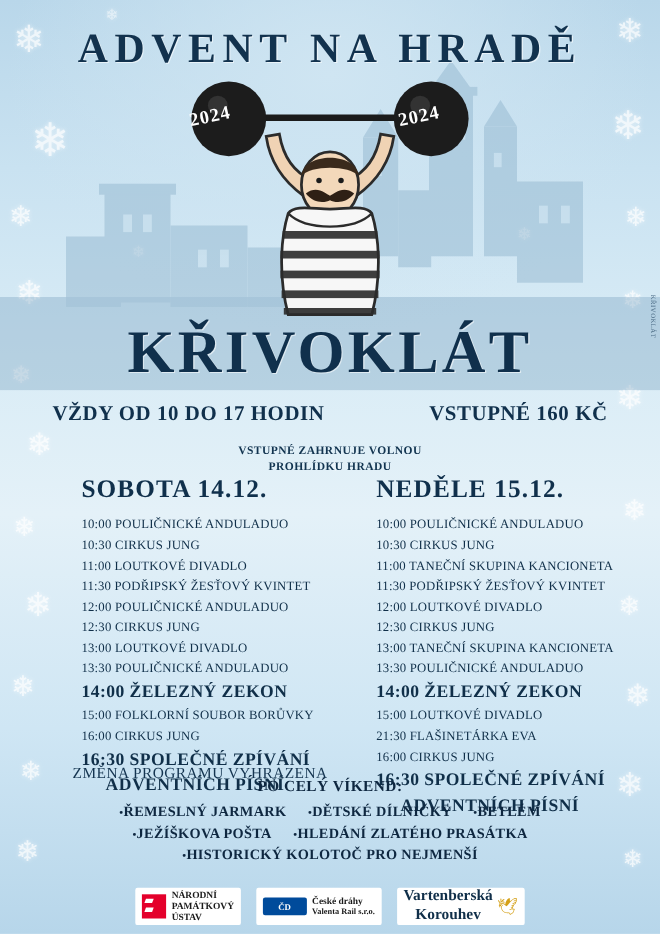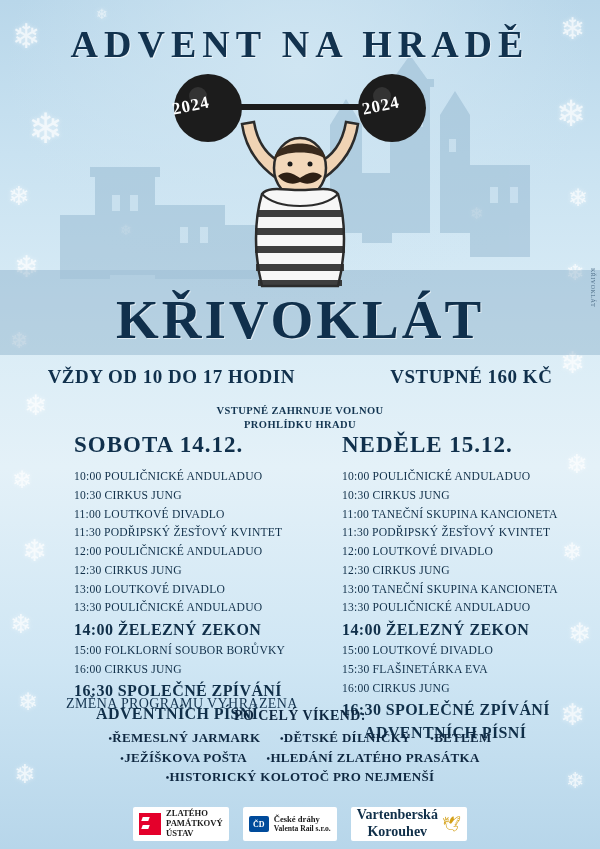--- a/index.html
+++ b/index.html
@@ -194,21 +194,21 @@
     background: #e4002b;
     position: relative;
     flex: 0 0 auto;
   }
   .npu-mark::before, .npu-mark::after {
     content:""; position:absolute; background:#fff;
   }
   .npu-mark::before { left:3px; top:4px; width:7px; height:4px; transform: skewX(-20deg); }
   .npu-mark::after  { left:3px; top:12px; width:7px; height:4px; transform: skewX(-20deg); }
   .cd-mark {
-    width: 20px; height: 16px; flex:0 0 auto;
+    width: 40px; height: 16px; flex:0 0 auto;
     background: #004b9b;
     border-radius: 2px;
     color: #fff; font-size: 8px; font-weight: bold;
     display:flex; align-items:center; justify-content:center;
   }
   .cr-mark {
     width: 20px; height: 22px; flex:0 0 auto;
     background: #1a3f8f;
     clip-path: polygon(0 0, 100% 0, 100% 70%, 50% 100%, 0 70%);
   }
@@ -369,21 +369,21 @@
       <div class="item">10:00 POULIČNICKÉ ANDULADUO</div>
       <div class="item">10:30 CIRKUS JUNG</div>
       <div class="item">11:00 TANEČNÍ SKUPINA KANCIONETA</div>
       <div class="item">11:30 PODŘIPSKÝ ŽESŤOVÝ KVINTET</div>
       <div class="item">12:00 LOUTKOVÉ DIVADLO</div>
       <div class="item">12:30 CIRKUS JUNG</div>
       <div class="item">13:00 TANEČNÍ SKUPINA KANCIONETA</div>
       <div class="item">13:30 POULIČNICKÉ ANDULADUO</div>
       <div class="item big">14:00 ŽELEZNÝ ZEKON</div>
       <div class="item">15:00 LOUTKOVÉ DIVADLO</div>
-      <div class="item">15:30 FLAŠINETÁRKA EVA</div>
+      <div class="item">21:30 FLAŠINETÁRKA EVA</div>
       <div class="item">16:00 CIRKUS JUNG</div>
       <div class="item big2">16:30 SPOLEČNÉ ZPÍVÁNÍ</div>
       <div class="item cont">ADVENTNÍCH PÍSNÍ</div>
     </div>
   </div>
 
   <div id="change-note">ZMĚNA PROGRAMU VYHRAZENA</div>
 
   <div id="weekend">
     <div class="wk-title">PO CELÝ VÍKEND:</div>
@@ -398,21 +398,21 @@
     </div>
     <div class="wk-row">
       <span class="wk-item">HISTORICKÝ KOLOTOČ PRO NEJMENŠÍ</span>
     </div>
   </div>
 
   <div id="logos">
     <div class="logo">
       <div class="npu-mark"></div>
       <div class="logo-text">
-        <div class="big">ZLATÉHO</div>
+        <div class="big">NÁRODNÍ</div>
         <div class="big">PAMÁTKOVÝ</div>
         <div class="big">ÚSTAV</div>
       </div>
     </div>
 
     <div class="logo">
       <div class="cd-mark">ČD</div>
       <div class="logo-text">
         <div class="big">České dráhy</div>
         <div>Valenta Rail s.r.o.</div>

